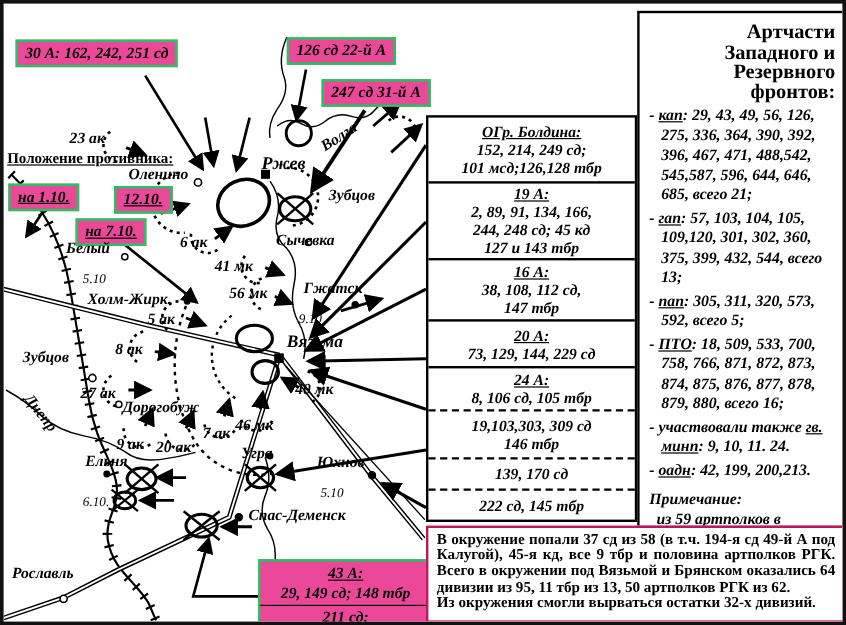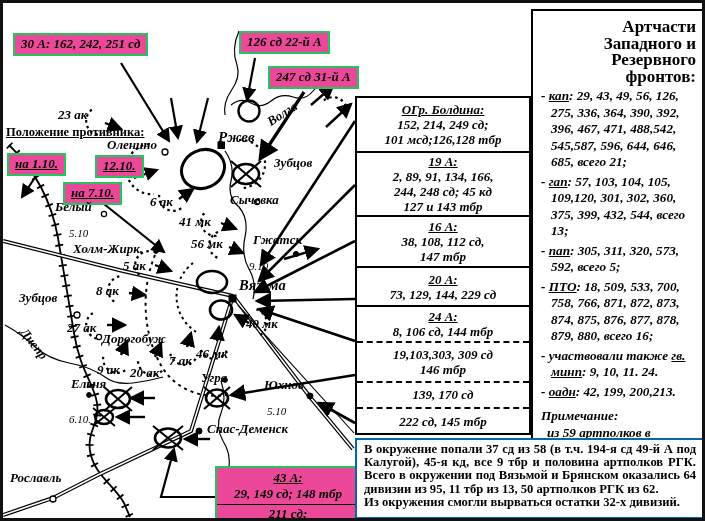--- a/index.html
+++ b/index.html
@@ -30,21 +30,21 @@
   .apanel{position:absolute;left:528px;top:6px;width:173px;height:431px;border:2px solid #000;
           background:#fff;box-sizing:border-box;padding:6px 6px 0 8px;
           font:bold italic 13.2px "Liberation Serif",serif;line-height:16.5px;}
   .apanel-title{font-style:normal;text-align:right;font-size:17px;}
   .apanel-title.t1{margin-top:2px;}
   .aentry{margin-top:3px;padding-left:10px;text-indent:-10px;}
   .aentry .u{text-decoration:underline;}
   .anote-t{margin-top:8px;}
   .anote{padding-left:6px;}
   
-  .summary{position:absolute;left:352px;top:435px;width:349px;height:81px;border:2px solid #0369a1;
+  .summary{position:absolute;left:352px;top:435px;width:349px;height:81px;border:2px solid #be185d;
            background:#fff;box-sizing:border-box;padding:3px 6px 0 7px;
            font:bold 12.6px "Liberation Serif",serif;line-height:13.2px;text-align:justify;}
   .summary p{margin:0;}
 </style>
 </head>
 <body>
 
 <div class="stage">
 
   <svg class="map-svg" viewBox="0 0 699 515">
@@ -266,21 +266,21 @@
       <div class="acol-h"><span class="u">16 А:</span></div>
       <div>38, 108, 112 сд,</div>
       <div>147 тбр</div>
     </div>
     <div class="acol-sec" style="height:40px;">
       <div class="acol-h"><span class="u">20 А:</span></div>
       <div>73, 129, 144, 229 сд</div>
     </div>
     <div class="acol-sec" style="height:36px;">
       <div class="acol-h"><span class="u">24 А:</span></div>
-      <div>8, 106 сд, 144 тбр</div>
+      <div>8, 106 сд, 105 тбр</div>
     </div>
     <div class="acol-sec dashed" style="height:40px;">
       <div>19,103,303, 309 сд</div>
       <div>146 тбр</div>
     </div>
     <div class="acol-sec dashed" style="height:27px;">
       <div>139, 170 сд</div>
     </div>
     <div class="acol-sec dashed" style="height:26px;">
       <div>222 сд, 145 тбр</div>

